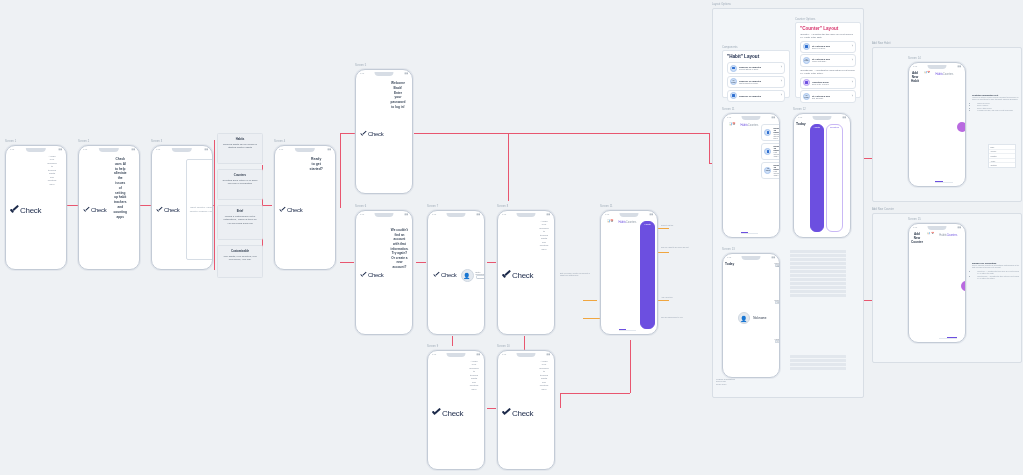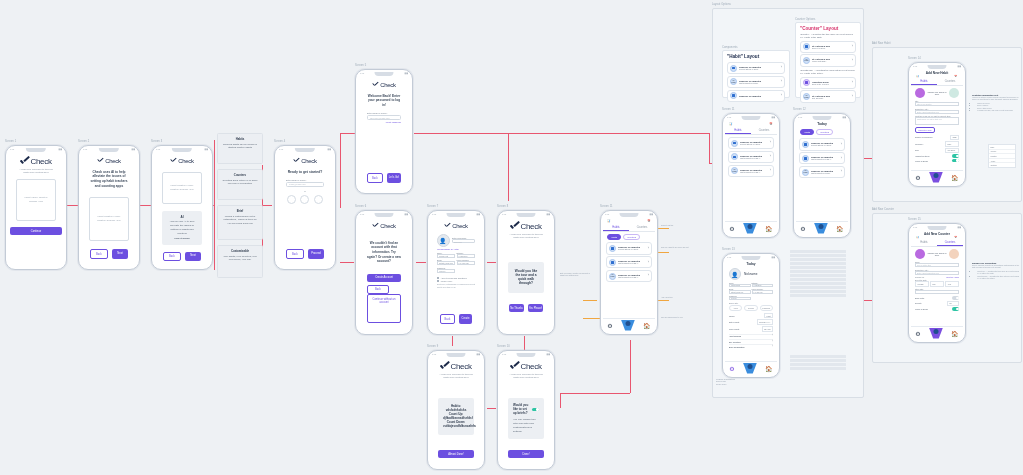--- a/index.html
+++ b/index.html
@@ -7,21 +7,21 @@
     font-family:"Liberation Sans", sans-serif; }
   .board { position:relative; width:1023px; height:475px; background:#eef1f4; }
 
   
   .phone { position:absolute; background:#fff; border:1.6px solid #c3cbd6;
     border-radius:10px; box-shadow:0 0 0 1px rgba(190,200,212,.25); overflow:hidden; }
   .phone .notch { position:absolute; left:50%; transform:translateX(-50%); top:2px;
     width:34%; height:4px; background:#d7dde5; border-radius:0 0 4px 4px; }
   .phone .stat { position:absolute; top:1.5px; left:4px; font-size:2.2px; color:#9aa5b1; }
   .phone .stat.r { left:auto; right:4px; }
-  .screen { position:absolute; inset:7px 4px 5px 4px; display:flex; flex-direction:column; }
+  .screen { position:absolute; inset:7px 4px 5px 4px; display:flex; }
   .flabel { position:absolute; font-size:2.6px; color:#9aa7b4; letter-spacing:.1px; }
 
   
   .logo { display:flex; align-items:center; justify-content:center; gap:1px; margin-top:4px;}
   .logo .tick { width:9px; height:7px; position:relative; }
   .logo .tick:before{ content:""; position:absolute; left:0; top:2.6px; width:4.2px;height:1.7px;
      background:#1c2a4a; transform:rotate(48deg); border-radius:.5px;}
   .logo .tick:after{ content:""; position:absolute; left:2.4px; top:.4px; width:7px;height:1.7px;
      background:#1c2a4a; transform:rotate(-42deg); border-radius:.5px;}
   .logo .word { font-size:8px; color:#1c2a4a; font-weight:400; letter-spacing:-.3px;}

